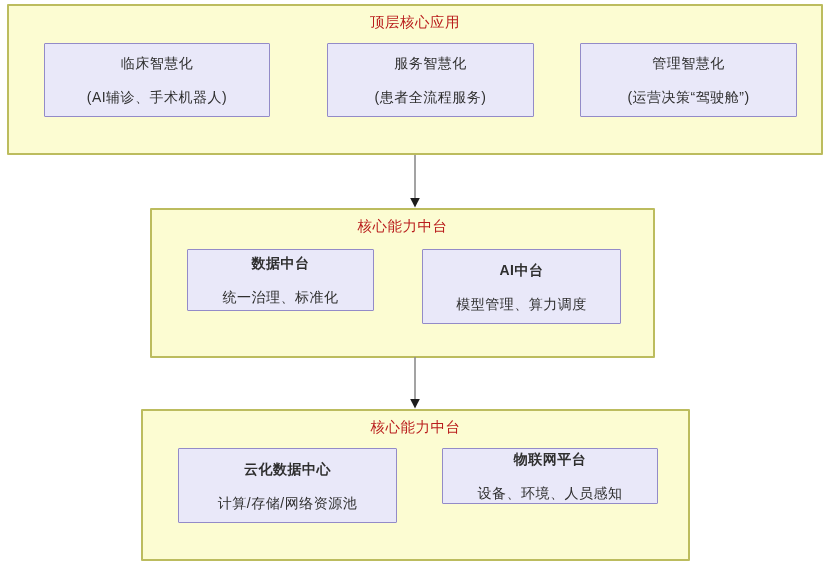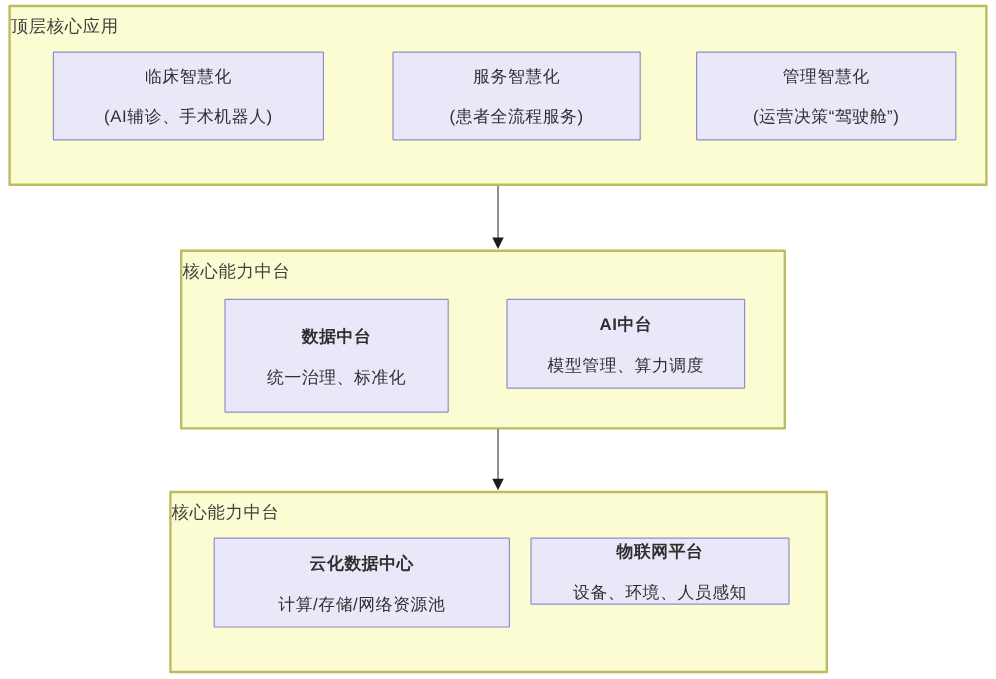--- a/index.html
+++ b/index.html
@@ -19,23 +19,24 @@
     position: absolute;
     background: #fcfcd2;
     border: 2px solid #bcbc5e;
     border-radius: 1px;
   }
   .layer-title {
     position: absolute;
     top: 7px;
     left: 0;
     width: 100%;
+    text-align: center;
     font-size: 14.5px;
     letter-spacing: 0.5px;
-    color: #404040;
+    color: #b91c1c;
   }
   .node {
     position: absolute;
     background: #e9e8f9;
     border: 1.5px solid #938bc8;
     border-radius: 1px;
     display: flex;
     flex-direction: column;
     align-items: center;
     justify-content: center;
@@ -56,25 +57,25 @@
     line-height: 20px;
     letter-spacing: 0.5px;
   }
   
   .layer-top    { left: 7px;   top: 4px;   width: 816px; height: 151px; }
   .layer-top .n1 { left: 35px;  top: 37px; width: 226px; height: 74px; }
   .layer-top .n2 { left: 318px; top: 37px; width: 207px; height: 74px; text-align: center; }
   .layer-top .n3 { left: 571px; top: 37px; width: 217px; height: 74px; }
   
   .layer-middle { left: 150px; top: 208px; width: 505px; height: 150px; }
-  .layer-middle .n1 { left: 35px;  top: 39px; width: 187px; height: 95px; }
+  .layer-middle .n1 { left: 35px;  top: 39px; width: 187px; height: 62px; }
   .layer-middle .n2 { left: 270px; top: 39px; width: 199px; height: 75px; }
   
   .layer-bottom { left: 141px; top: 409px; width: 549px; height: 152px; }
-  .layer-bottom .n1 { left: 35px;  top: 37px; width: 247px; height: 75px; }
+  .layer-bottom .n1 { left: 35px;  top: 37px; width: 219px; height: 75px; }
   .layer-bottom .n2 { left: 299px; top: 37px; width: 216px; height: 56px; }
   
   .arrow { position: absolute; }
   .arrow-1 { left: 407px; top: 155px; }
   .arrow-2 { left: 407px; top: 357px; }
 </style>
 </head>
 <body>
 
 <div class="canvas">

